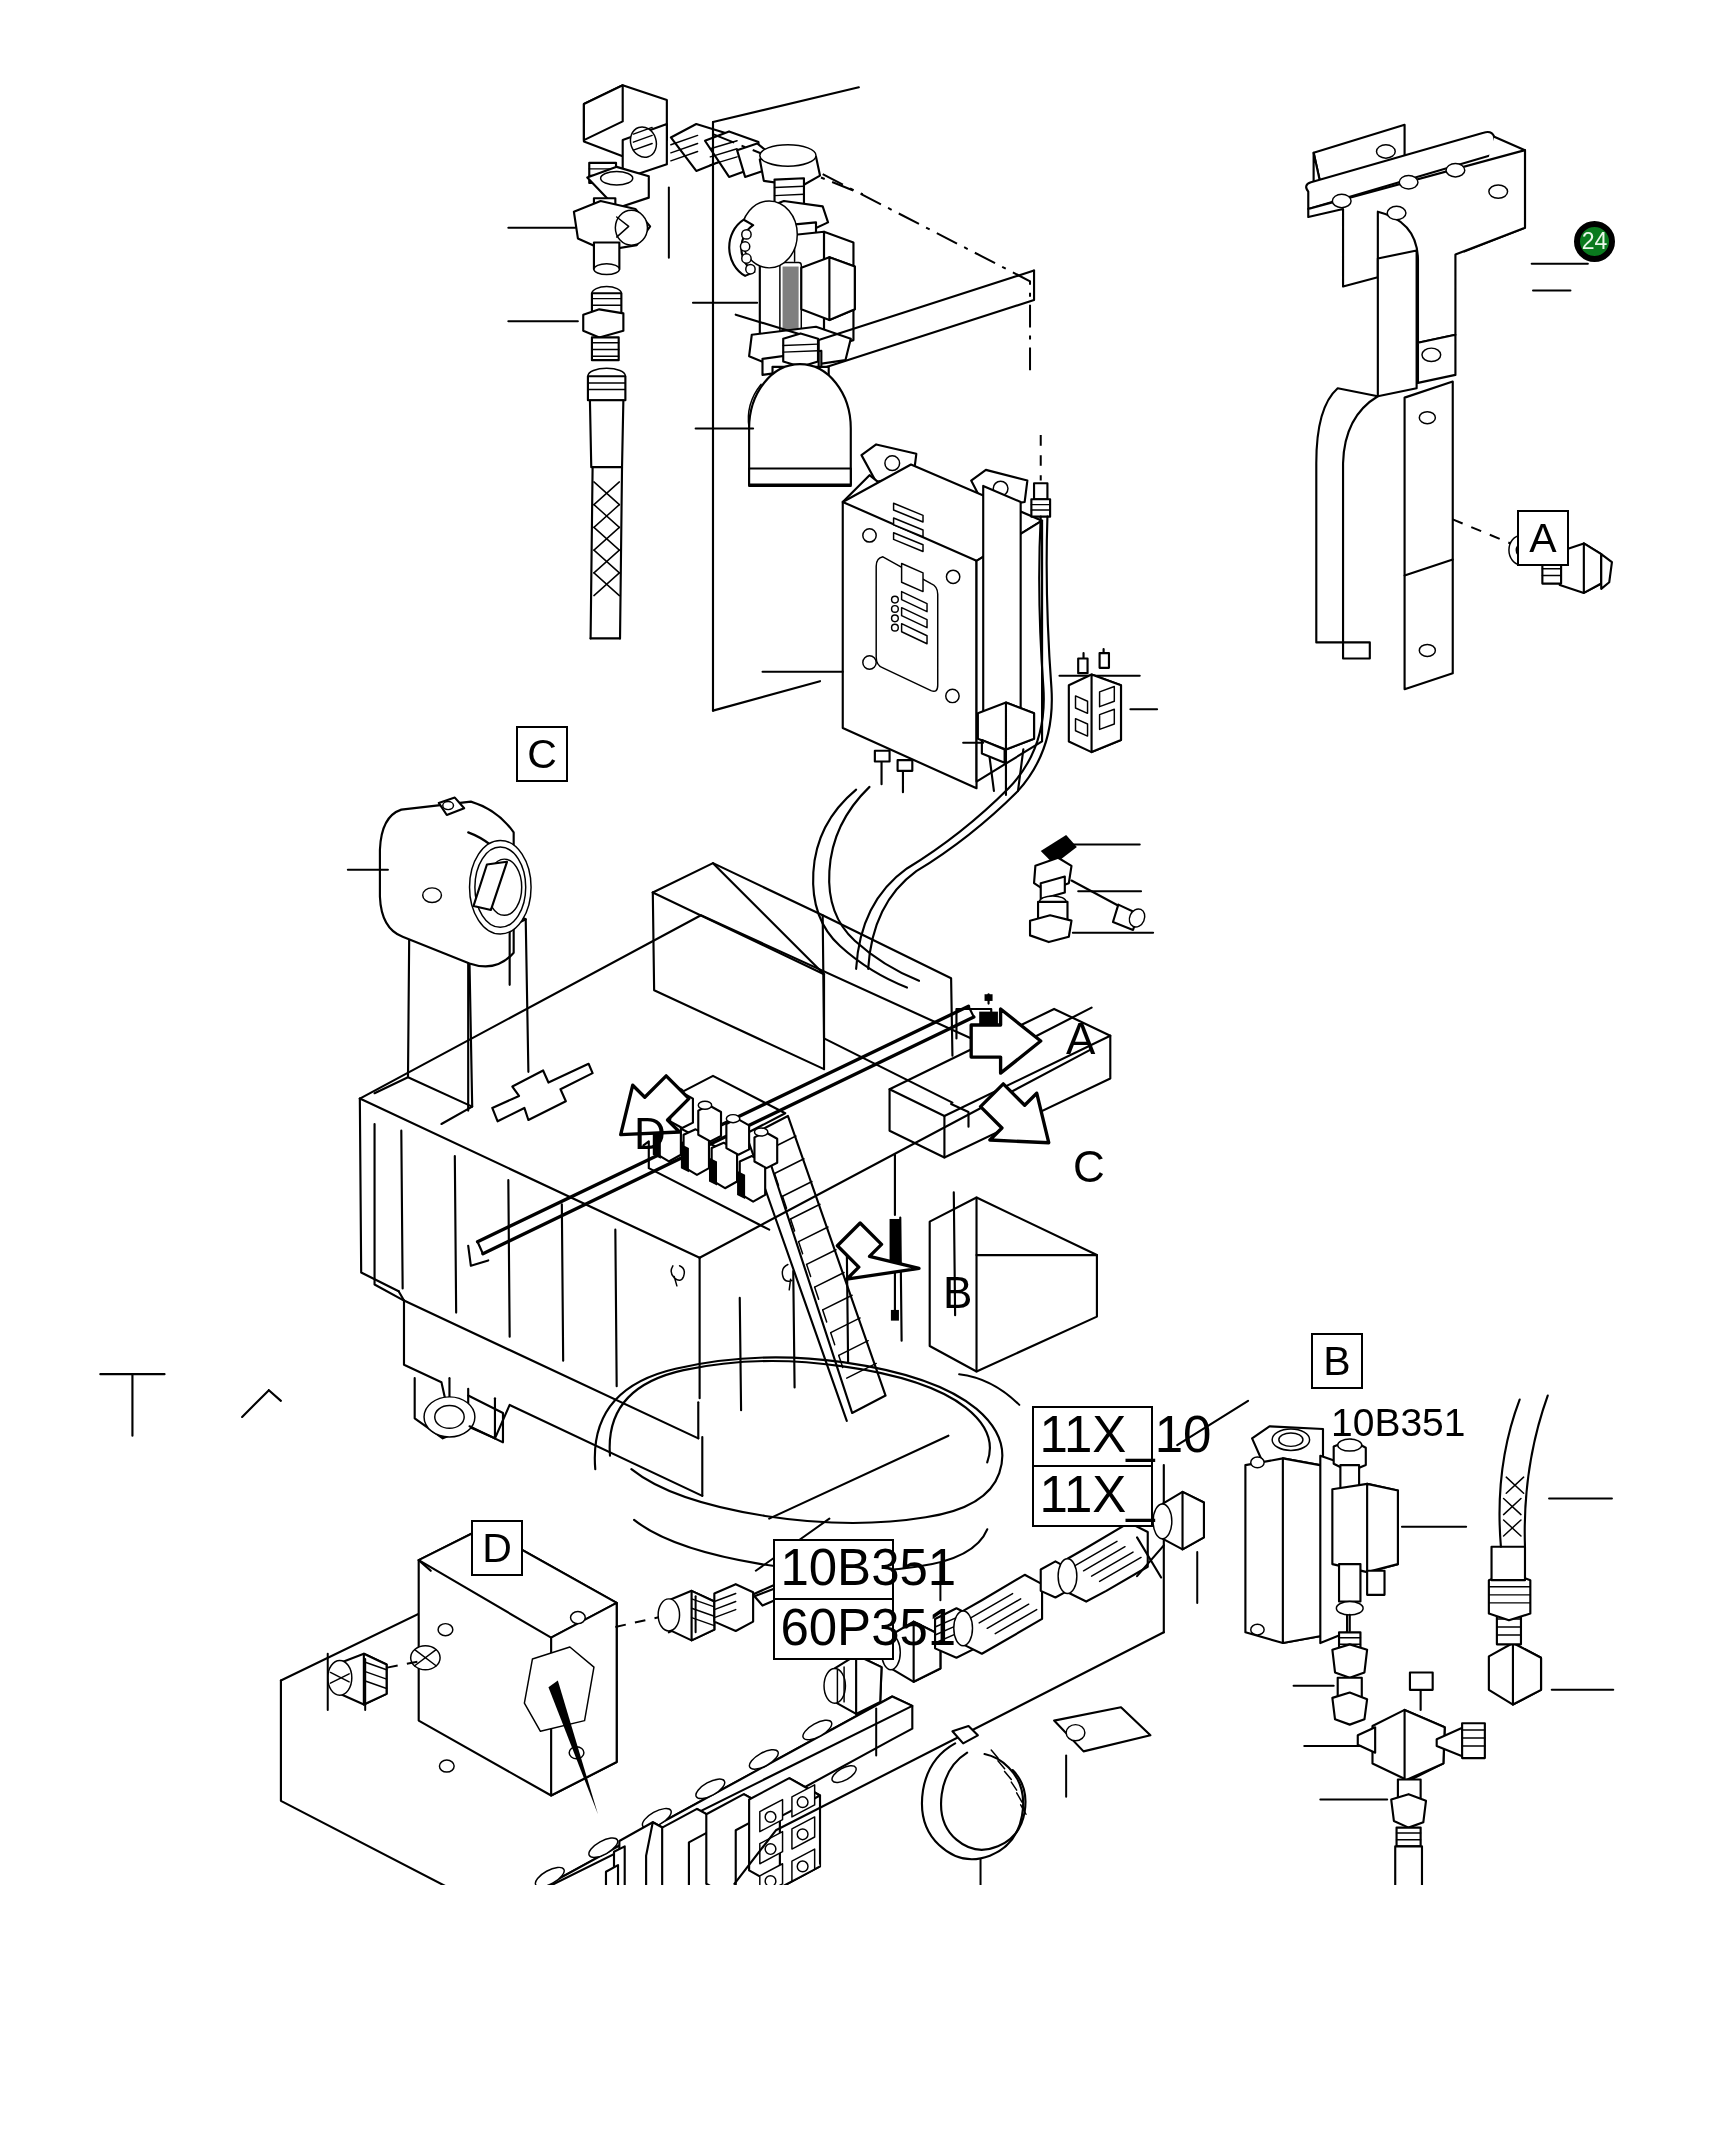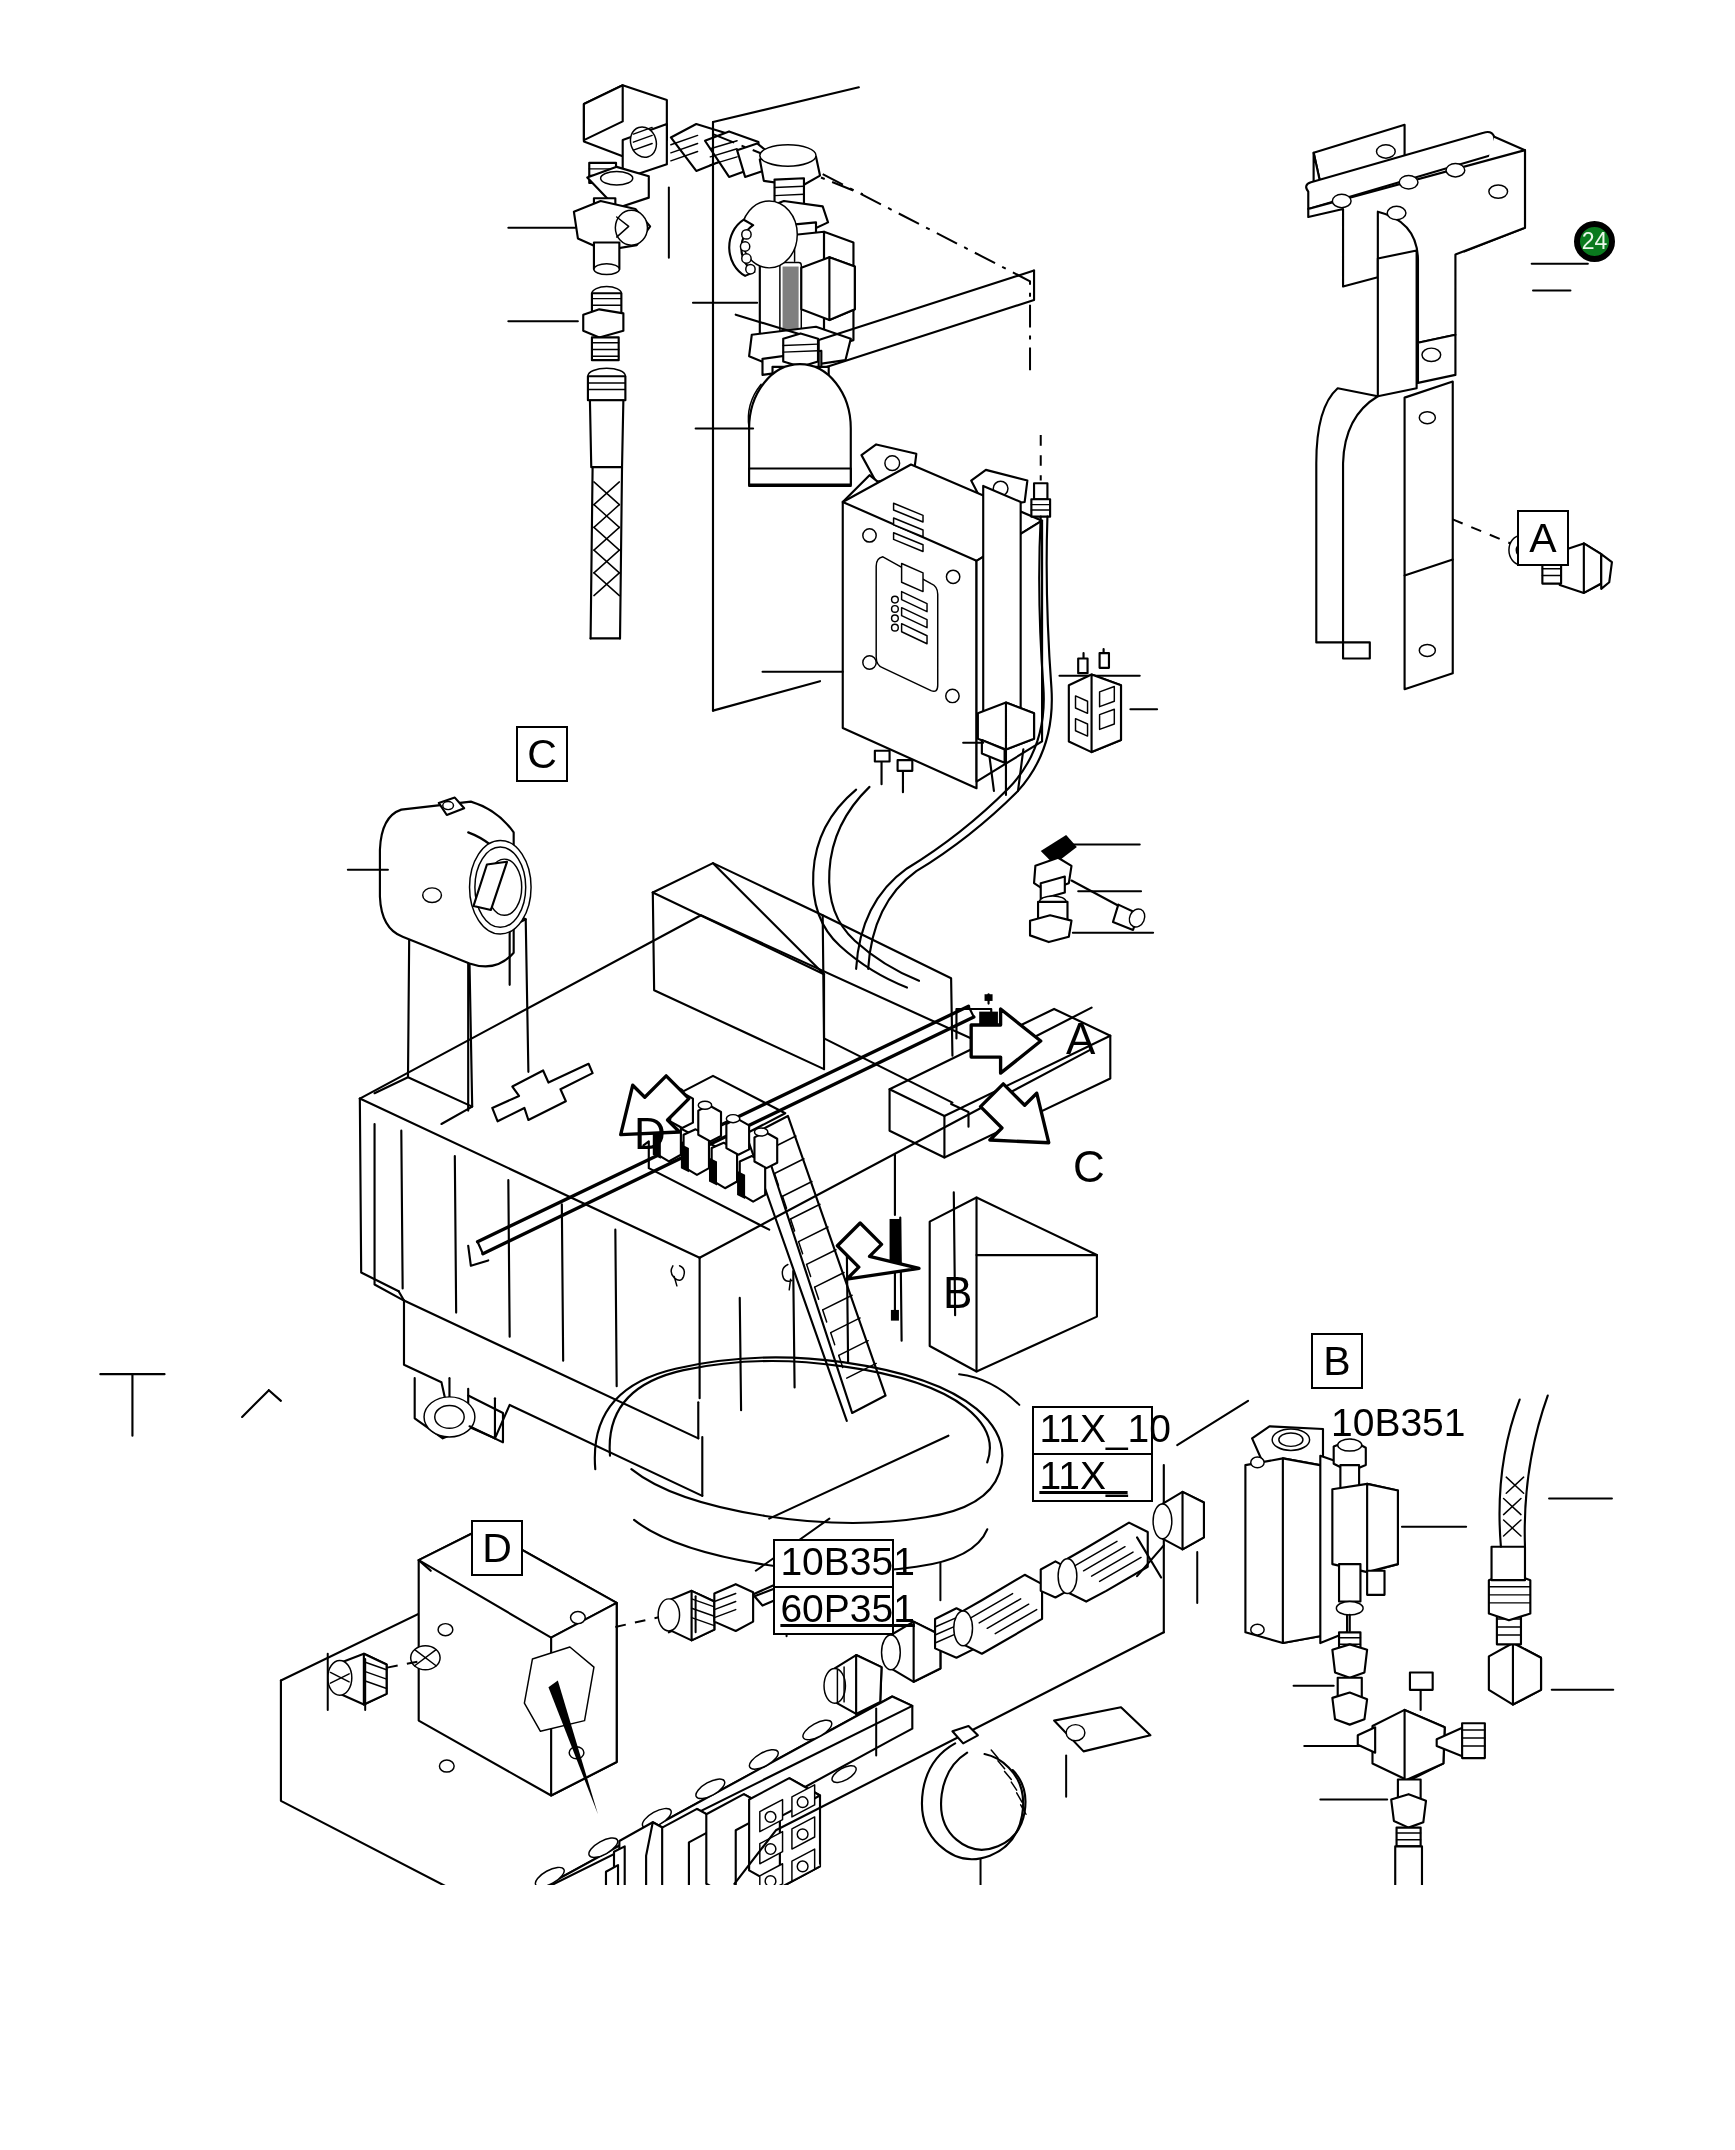--- a/index.html
+++ b/index.html
@@ -5,22 +5,22 @@
 <style>
   html,body{margin:0;padding:0;background:#ffffff;}
   body{font-family:"Liberation Sans", sans-serif;}
   #stage{position:relative;width:1735px;height:1885px;background:#fff;overflow:hidden;}
   svg.layer{position:absolute;left:0;top:0;width:1735px;height:2151px;}
   .lbl-box{position:absolute;border:2.7px solid #000;background:#fff;
            display:flex;align-items:center;justify-content:center;
            font-size:41px;font-weight:400;color:#000;line-height:1;}
   .code-box{position:absolute;border:2.7px solid #000;background:#fff;}
   .code-box div{border-bottom:2.7px solid #000;padding:1.3px 4px 4px 5.4px;
-                font-size:39px;line-height:1.02;white-space:nowrap;color:#000;}
-  .code-box div:last-child{border-bottom:none;text-decoration:underline;}
+                font-size:51px;line-height:1.02;white-space:nowrap;color:#000;}
+  .code-box div:last-child{border-bottom:none;}
   .plain-code{position:absolute;font-size:39px;color:#000;white-space:nowrap;}
   .arrow-letter{position:absolute;font-size:44px;color:#000;line-height:1;}
   .badge{position:absolute;width:41px;height:41px;border-radius:50%;
          background:#0a7a1e;border:6px solid #000;color:#eaf7ea;
          display:flex;align-items:center;justify-content:center;
          font-size:23px;font-weight:400;box-sizing:border-box;}
 </style>
 </head>
 <body>
 

